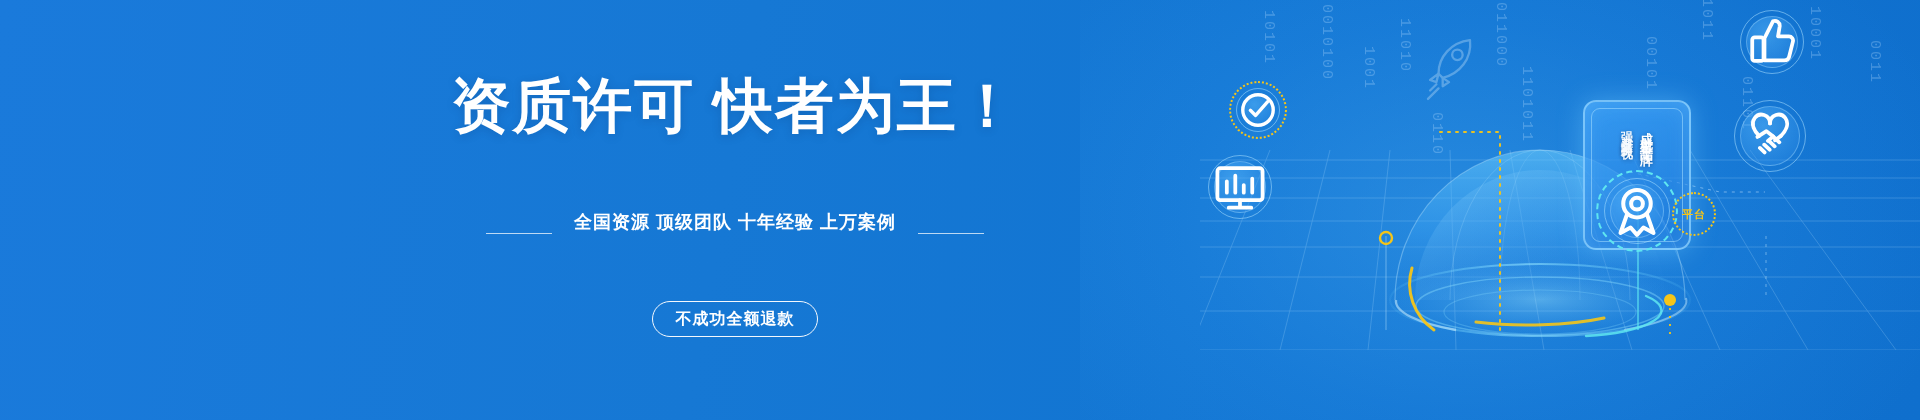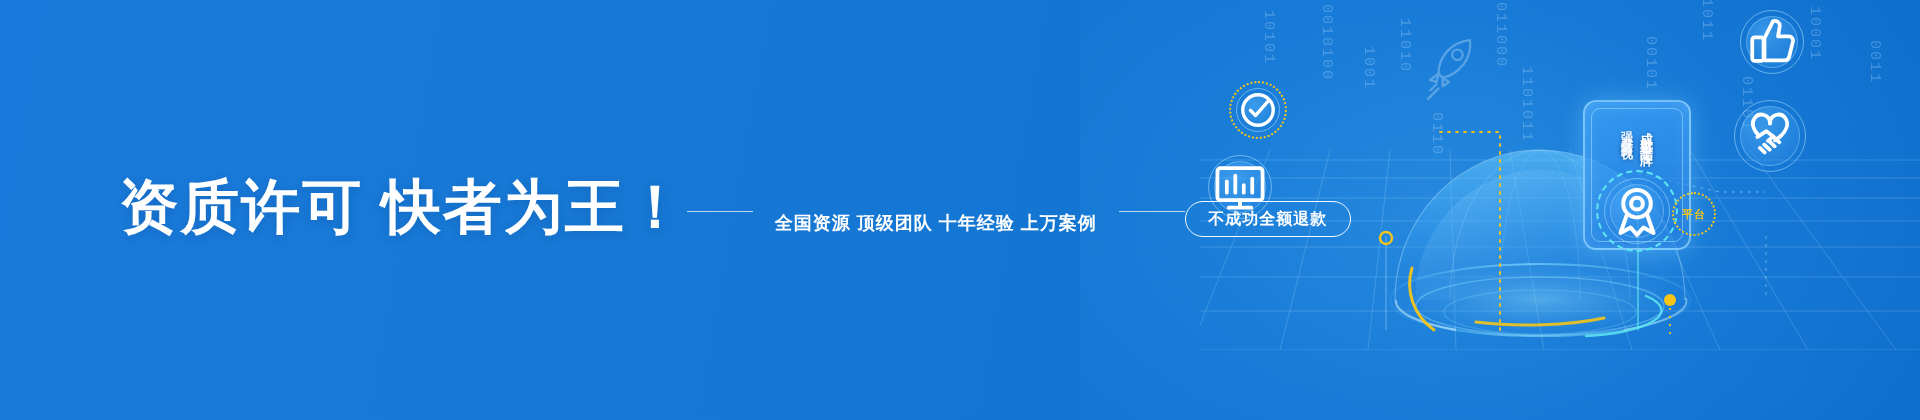--- a/index.html
+++ b/index.html
@@ -21,35 +21,36 @@
     position:absolute; right:-60px; top:-120px;
     width:900px; height:700px;
     background:radial-gradient(ellipse at 42% 48%, rgba(90,190,255,.30) 0%, rgba(60,165,250,.16) 38%, rgba(30,130,230,0) 70%);
     pointer-events:none;
   }
 
   
   .copy{
     position:absolute; left:0; top:0;
     width:1470px; height:420px;
-    display:flex; flex-direction:row;
+    display:flex; flex-direction:column;
     align-items:center; justify-content:center;
     padding-bottom:6px;
+    gap:43px;
   }
   .headline{
     color:#ffffff;
     font-size:59px;
     font-weight:bold;
     letter-spacing:2px;
     line-height:1;
     white-space:nowrap;
     text-shadow:0 2px 10px rgba(0,40,90,.18);
   }
   .sub-row{
-    display:flex; align-items:flex-start; gap:22px;
+    display:flex; align-items:flex-end; gap:22px;
     margin-top:31px;
   }
   .rule{
     width:66px; height:1px;
     background:rgba(255,255,255,.72);
   }
   .subline{
     color:#ffffff;
     font-size:18px;
     font-weight:bold;

